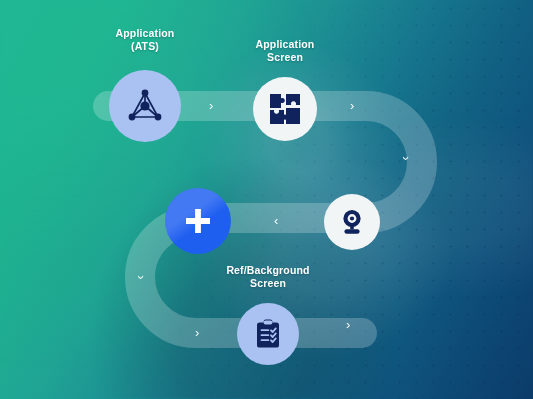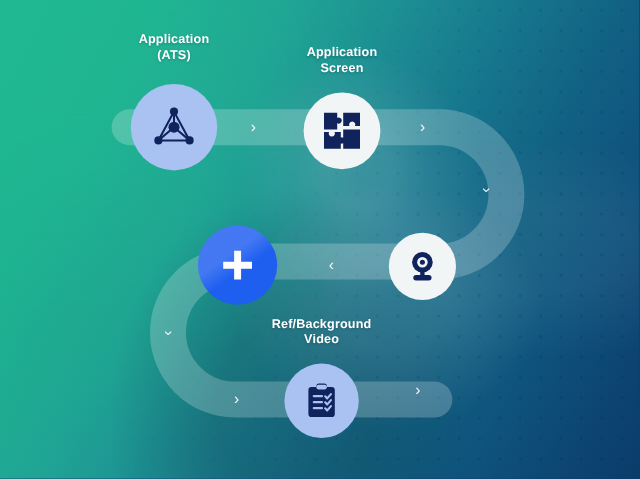--- a/index.html
+++ b/index.html
@@ -87,21 +87,21 @@
   <span class="chev" style="left:346px;top:318px;">›</span>
 
   <div class="lbl" style="left:95px;top:27px;width:100px;">Application
 (ATS)</div>
 
   <div class="lbl" style="left:235px;top:38px;width:100px;">Application
 Screen</div>
 
 
   <div class="lbl" style="left:208px;top:264px;width:120px;">Ref/Background
-Video</div>
+Screen</div>
 
   <div class="node lav" style="left:109px;top:70px;width:72px;height:72px;">
     <svg width="40" height="40" viewBox="0 0 40 40">
       <g stroke="#11235c" stroke-width="1.7" fill="none">
         <path d="M20 7 L7 31 L33 31 Z"></path>
         <path d="M20 7 L20 20 M7 31 L20 20 M33 31 L20 20"></path>
       </g>
       <circle cx="20" cy="7" r="3.4" fill="#11235c"></circle>
       <circle cx="7" cy="31" r="3.4" fill="#11235c"></circle>
       <circle cx="33" cy="31" r="3.4" fill="#11235c"></circle>

